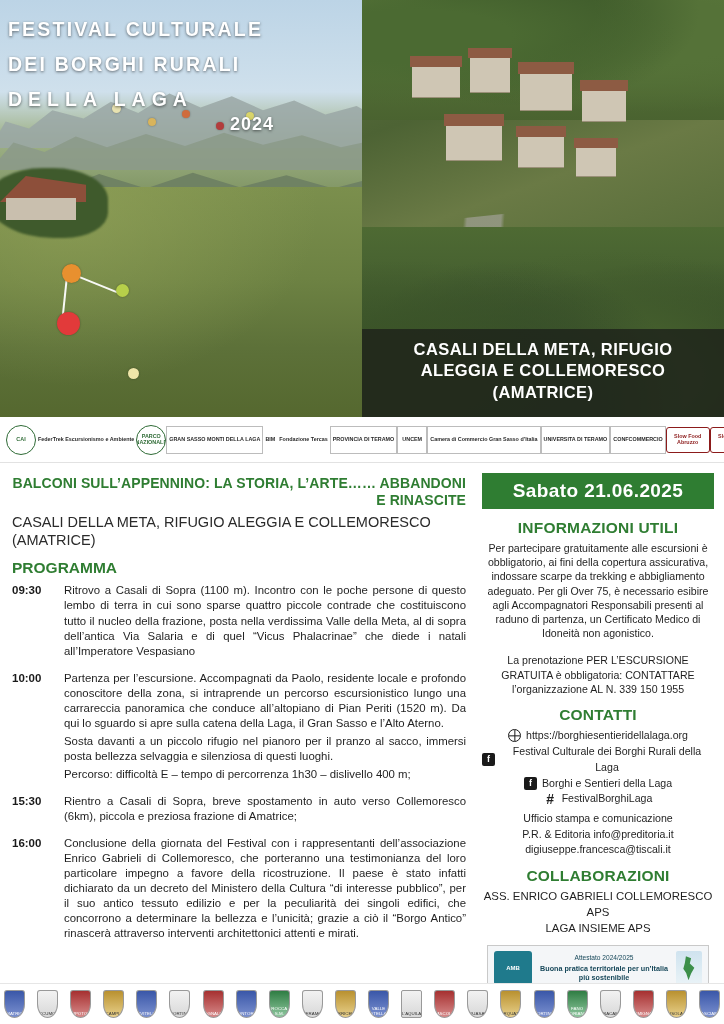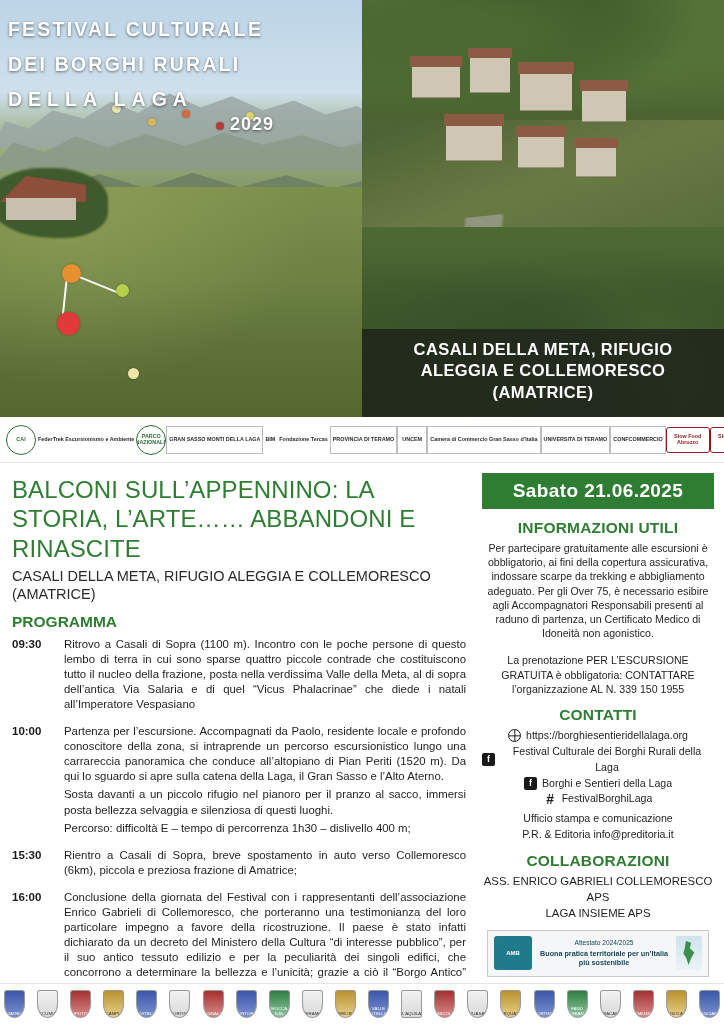--- a/index.html
+++ b/index.html
@@ -223,25 +223,26 @@
     padding: 10px 12px 0 12px;
   }
   .right-col {
     width: 246px;
     padding: 10px 10px 0 4px;
     text-align: center;
   }
 
   h1.headline {
     color: #2f7d32;
-    font-size: 24px;
-    font-weight: normal;
+    font-size: 14px;
+    font-weight: bold;
     line-height: 1.22;
     margin: 2px 0 4px 0;
     letter-spacing: .1px;
+    text-align: right;
   }
   .subhead {
     font-size: 14.5px;
     color: #2b2b2b;
     line-height: 1.25;
     margin-bottom: 10px;
   }
   h2.programma {
     color: #2f7d32;
     font-size: 15.5px;
@@ -438,21 +439,21 @@
     <div class="dot" style="left:112px; top:104px; width:9px; height:9px; background:#e8e2b0;"></div>
     <div class="dot" style="left:148px; top:118px; width:8px; height:8px; background:#d8b45c;"></div>
     <div class="dot" style="left:182px; top:110px; width:8px; height:8px; background:#cf6b3c;"></div>
     <div class="dot" style="left:216px; top:122px; width:8px; height:8px; background:#b23c3c;"></div>
     <div class="dot" style="left:246px; top:112px; width:8px; height:8px; background:#d9d46a;"></div>
 
     <div class="festival-title">
       <div class="ft-line1">FESTIVAL CULTURALE</div>
       <div class="ft-line2">DEI BORGHI RURALI</div>
       <div class="ft-line3">DELLA LAGA</div>
-      <div class="ft-year">2029</div>
+      <div class="ft-year">2024</div>
     </div>
   </div>
 
   <div class="hero-right">
     <div class="hr-forest-top"></div>
     <div class="hr-village">
       <div class="hv-roof" style="left:20px; top:34px; width:52px; height:11px;"></div>
       <div class="hv-house" style="left:22px; top:45px; width:48px; height:30px;"></div>
       <div class="hv-roof" style="left:78px; top:26px; width:44px; height:10px;"></div>
       <div class="hv-house" style="left:80px; top:36px; width:40px; height:34px;"></div>
@@ -558,20 +559,21 @@
       <span class="ci ci-fb">f</span>
       <span>Borghi e Sentieri della Laga</span>
     </div>
     <div class="contact-line">
       <span class="ci ci-hash">#</span>
       <span>FestivalBorghiLaga</span>
     </div>
 
     <div class="rc-small" style="margin-top:4px;">Ufficio stampa e comunicazione</div>
     <div class="rc-small">P.R. &amp; Editoria info@preditoria.it</div>
+    <div class="rc-small">digiuseppe.francesca@tiscali.it</div>
 
     <div class="rc-title">COLLABORAZIONI</div>
     <div class="collab-list">ASS. ENRICO GABRIELI COLLEMORESCO APS</div>
     <div class="collab-list">LAGA INSIEME APS</div>
 
     <div class="cert-badge">
       <div class="cert-logo">AMB</div>
       <div class="cert-text">
         <div class="ct-top">Attestato 2024/2025</div>
         <div>Buona pratica territoriale per un’Italia più sostenibile</div>

